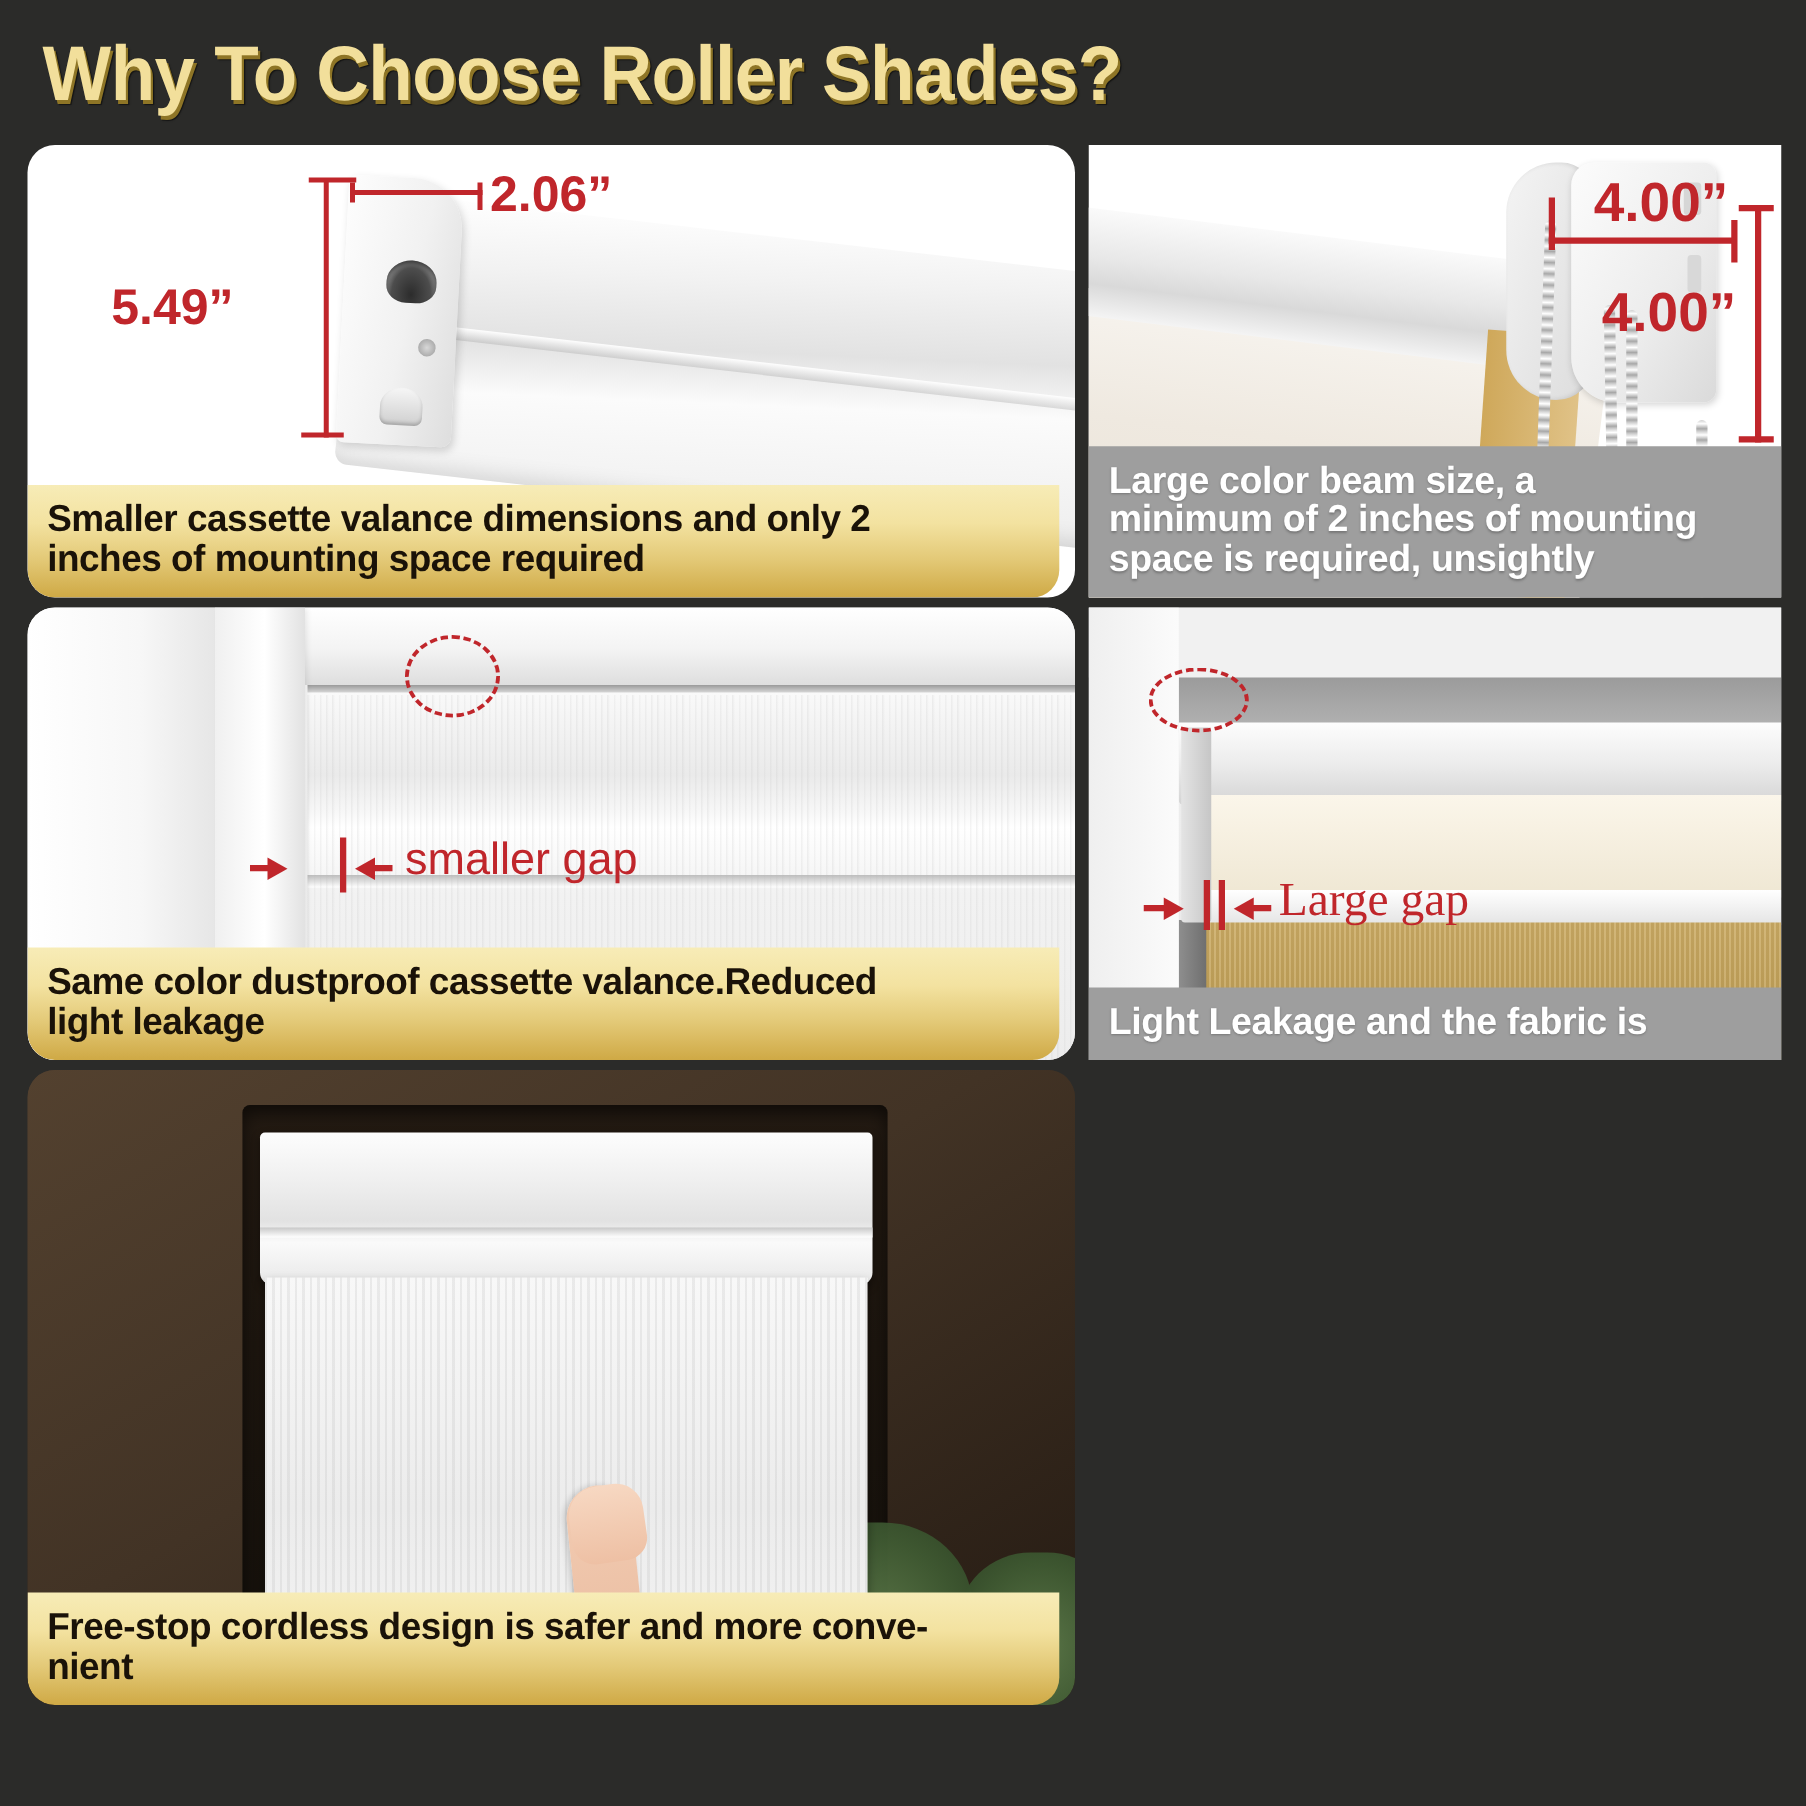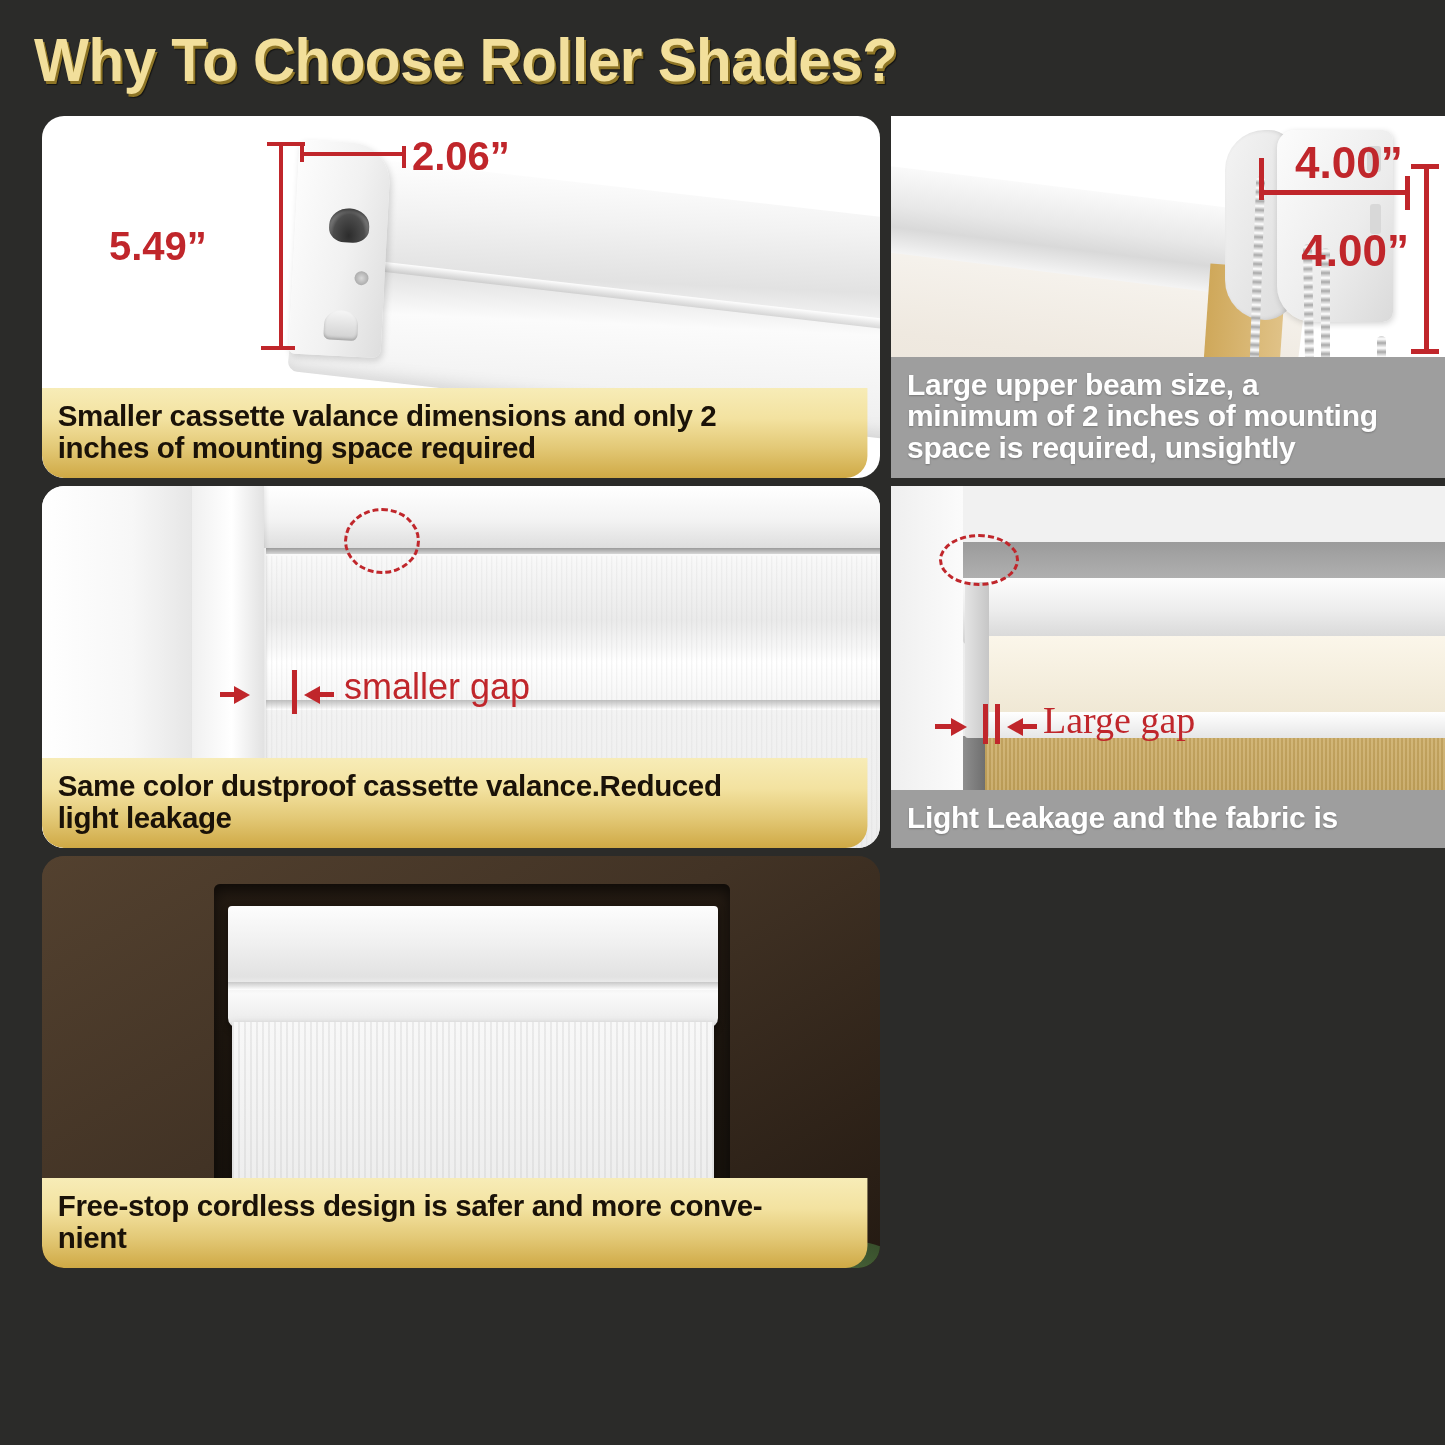--- a/index.html
+++ b/index.html
@@ -19,30 +19,30 @@
     font-size:62px; font-weight:bold; letter-spacing:-0.5px;
     color:#f2df9b;
     text-shadow: 2px 3px 0 #8e7526, 3px 4px 1px rgba(0,0,0,0.55);
     white-space:nowrap;
     transform:scaleX(0.94); transform-origin:left center;
   }
 
   
   .grid{ position:absolute; left:0; top:108px; width:1445px; height:1337px; }
 
-  .panel{ position:absolute; overflow:hidden;margin-left:20px; }
+  .panel{ position:absolute; overflow:hidden; }
   .panel.left{ border-radius:22px; }
   .panel.right{ border-radius:0; }
 
   
   .c-left { left:22px;  width:838px; }
   .c-right{ left:871px; width:554px; }
   .r1{ top:8px;   height:362px; }
   .r2{ top:378px; height:362px; }
-  .r3{ top:748px; height:412px; }
+  .r3{ top:748px; height:508px; }
 
   .photo{ position:absolute; left:0; top:0; width:100%; bottom:0; }
 
   
   .cap{
     position:absolute; left:0; right:0; bottom:0;
     padding:12px 16px 14px 16px;
     font-weight:bold; line-height:1.06;
     z-index:40;
   }
@@ -326,21 +326,21 @@
       <div class="dim-red" style="left:514px;top:60px;width:5px;height:34px;"></div>
       <div class="dim-lbl" style="left:404px;top:22px;font-size:44px;">4.00”</div>
 
       <div class="dim-red" style="right:16px;top:48px;width:5px;height:190px;"></div>
       <div class="dim-red" style="right:6px;top:48px;width:28px;height:5px;"></div>
       <div class="dim-red" style="right:6px;top:233px;width:28px;height:5px;"></div>
       <div class="dim-lbl" style="right:36px;top:110px;font-size:44px;">4.00”</div>
     </div>
 
     <div class="cap gray">
-      <span class="ln">Large upper beam size, a</span>
+      <span class="ln">Large color beam size, a</span>
       <span class="ln">minimum of 2 inches of mounting</span>
       <span class="ln">space is required, unsightly</span>
     </div>
   </div>
 
   <div class="panel left c-left r2 p3">
     <div class="photo">
       <div class="wf-outer"></div>
       <div class="wf-head"></div>
       <div class="wf-shade"></div>

